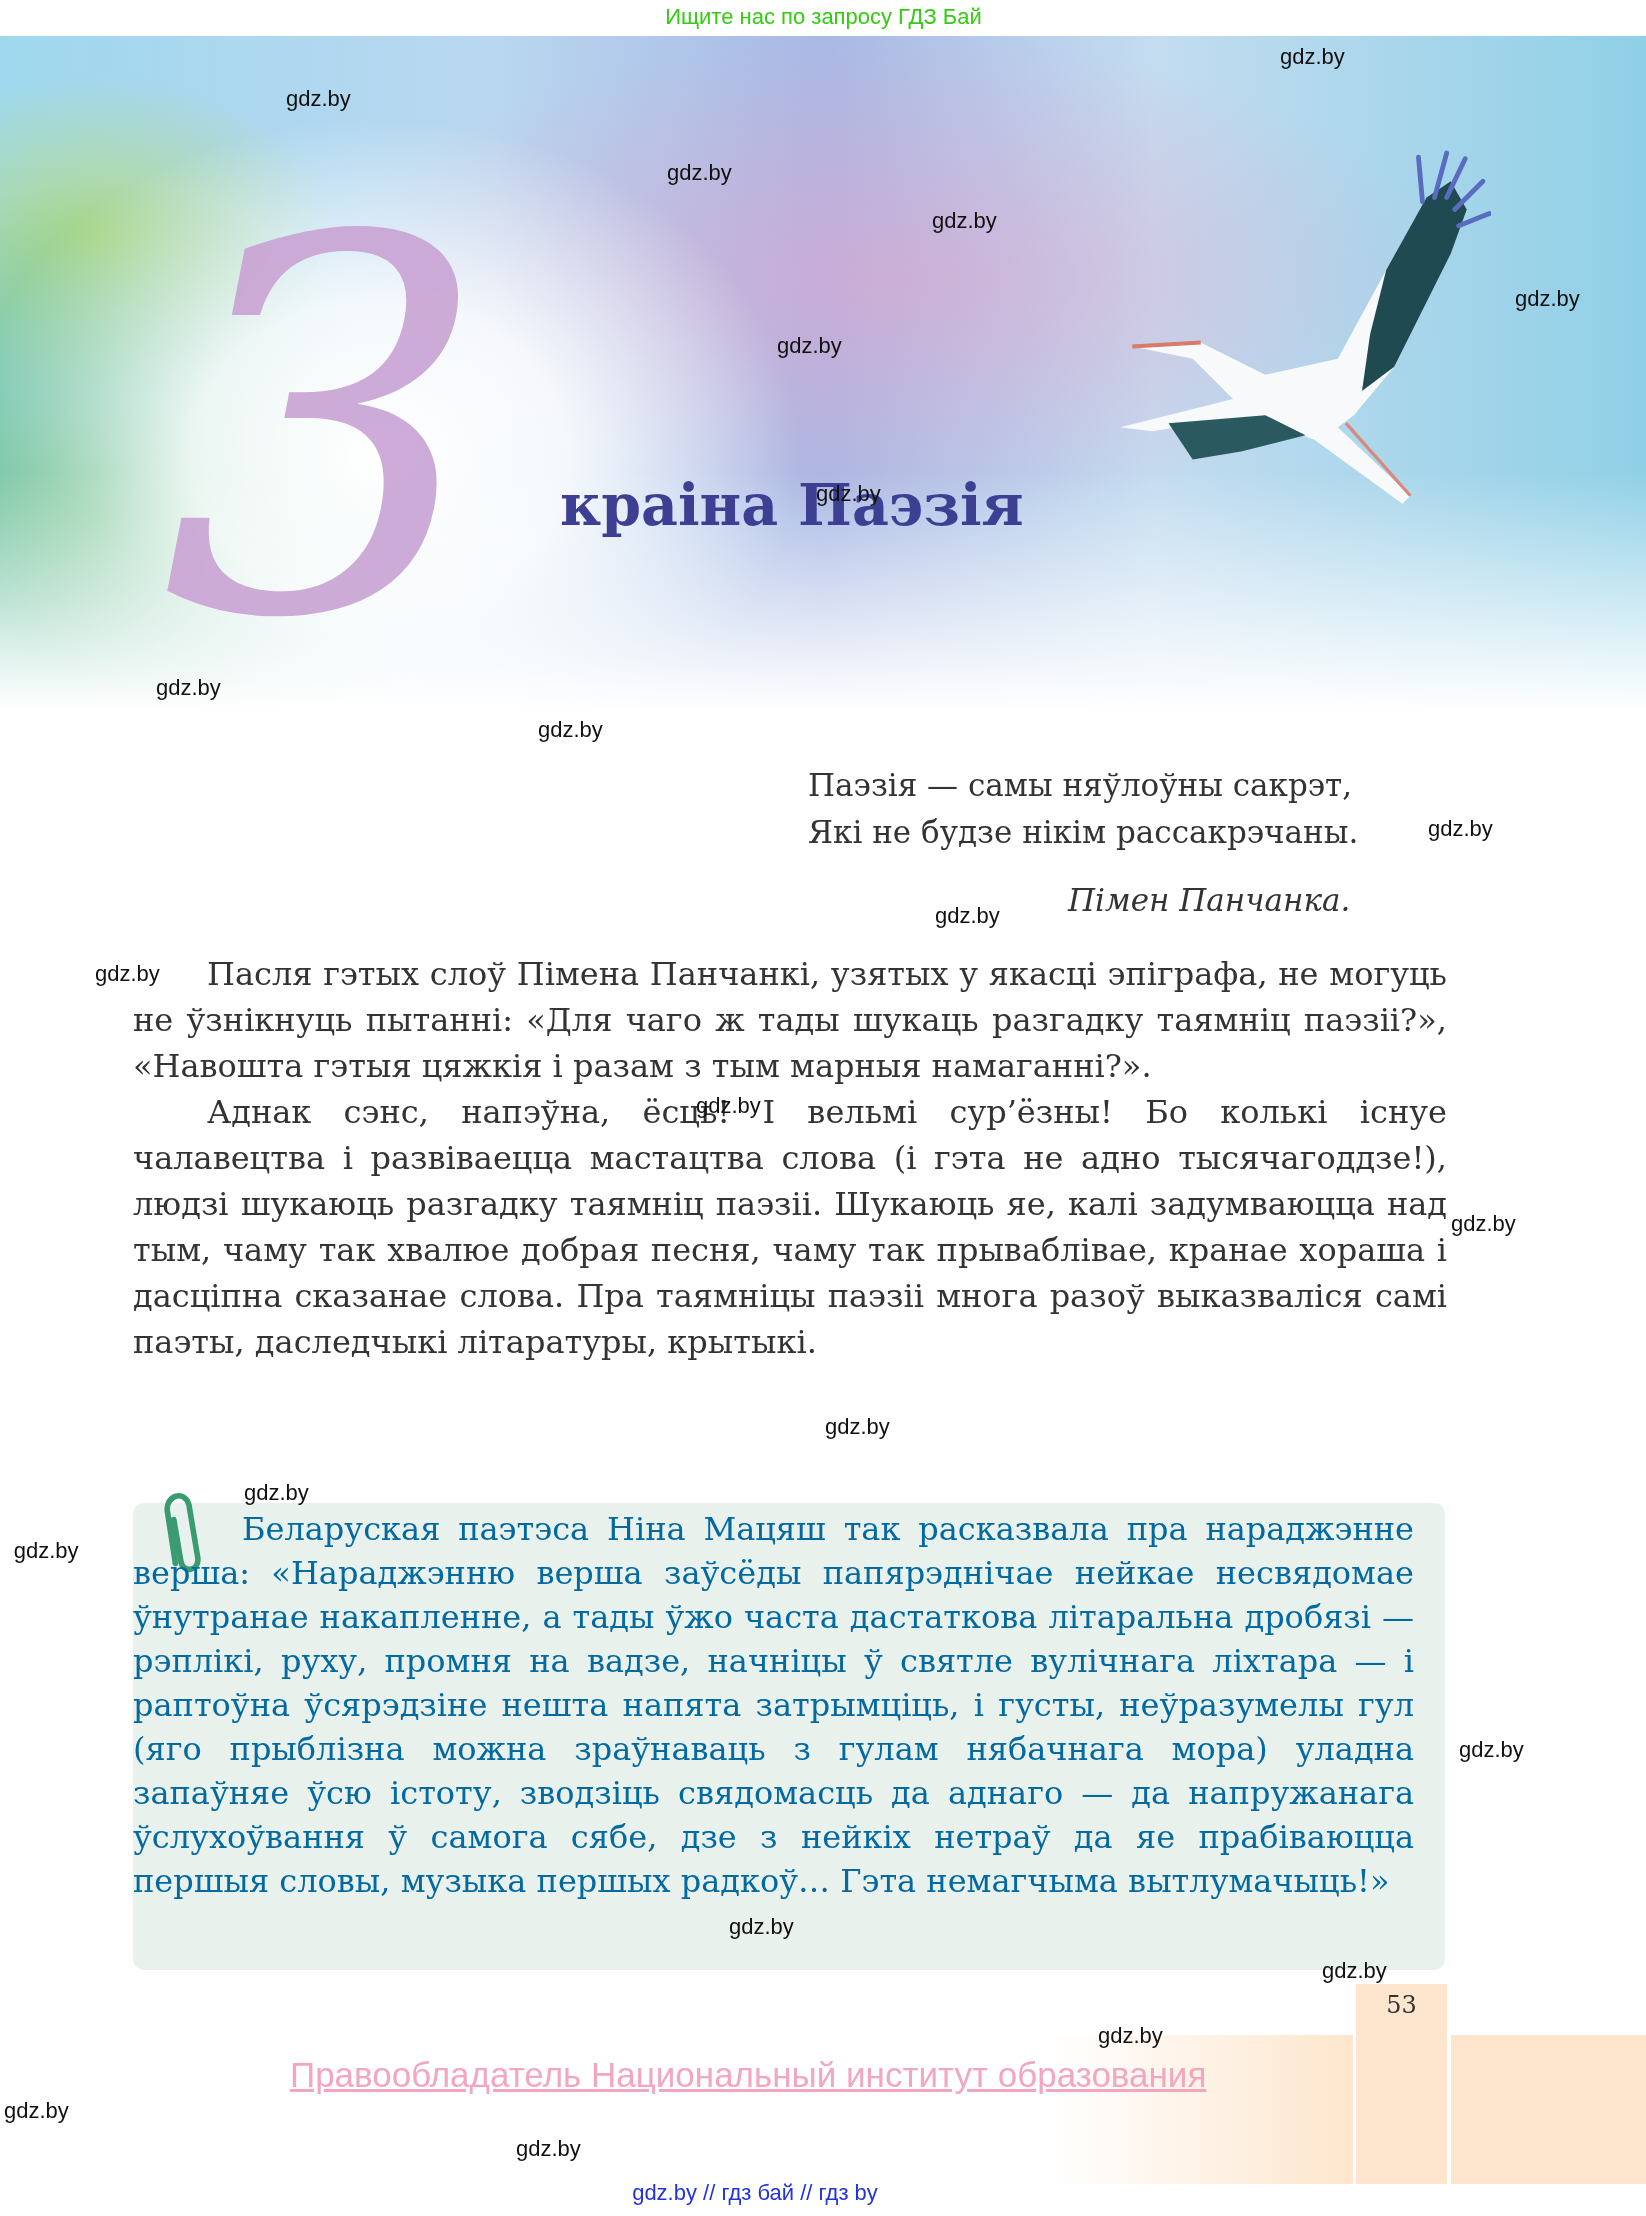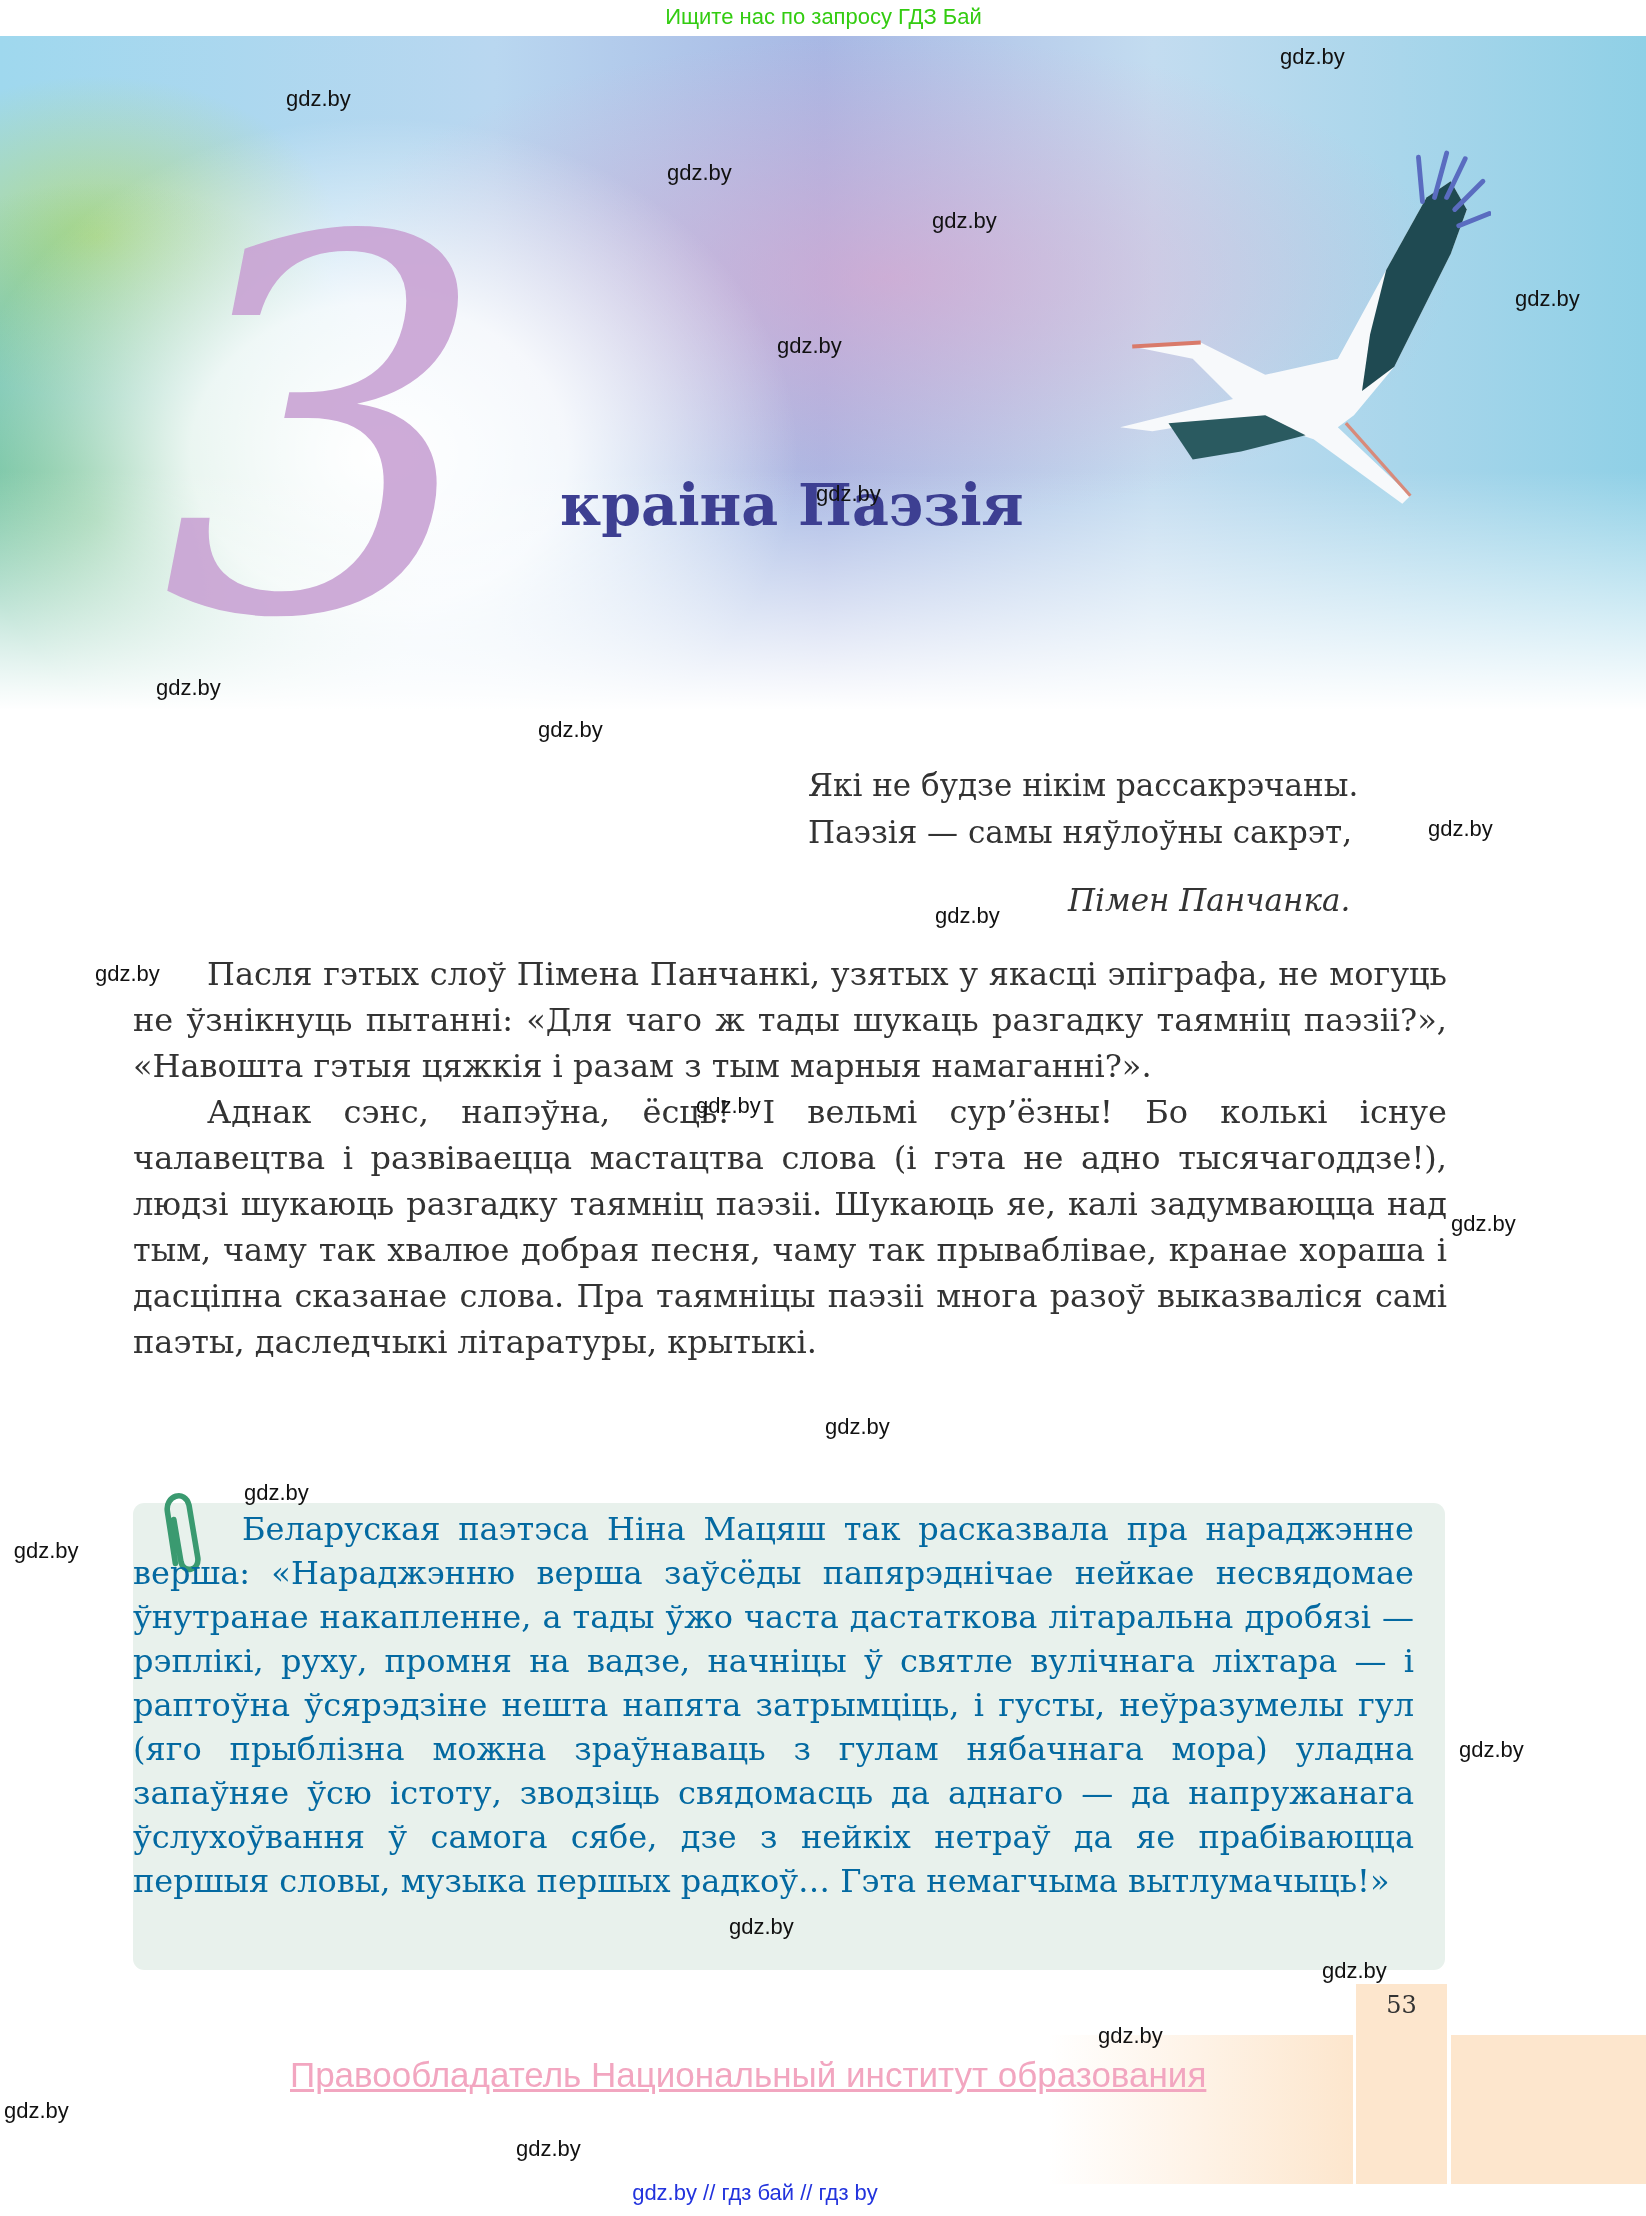--- a/index.html
+++ b/index.html
@@ -56,22 +56,22 @@
       <line x1="440" y1="95" x2="478" y2="80"></line>
     </g>
   </svg>
 </div>
 
 <div class="title">
   <span class="l2">краіна Паэзія</span>
 </div>
 
 <div class="epigraph">
+  <div>Паэзія — самы няўлоўны сакрэт,</div>
   <div>Які не будзе нікім рассакрэчаны.</div>
-  <div>Паэзія — самы няўлоўны сакрэт,</div>
   <span class="author">Пімен Панчанка.</span>
 </div>
 
 <div class="body-text">
   <p>Пасля гэтых слоў Пімена Панчанкі, узятых у якасці эпіграфа, не могуць не ўзнікнуць пытанні: «Для чаго ж тады шукаць разгадку таямніц паэзіі?», «Навошта гэтыя цяжкія і разам з тым марныя намаганні?».</p>
   <p>Аднак сэнс, напэўна, ёсць! І вельмі сур’ёзны! Бо колькі існуе чалавецтва і развіваецца мастацтва слова (і гэта не адно тысячагоддзе!), людзі шукаюць разгадку таямніц паэзіі. Шукаюць яе, калі задумваюцца над тым, чаму так хвалюе добрая песня, чаму так прываблівае, кранае хораша і дасціпна сказанае слова. Пра таямніцы паэзіі многа разоў выказваліся самі паэты, даследчыкі літаратуры, крытыкі.</p>
 </div>
 
 <div class="note"></div>
 <svg class="clip" viewBox="0 0 60 110">

